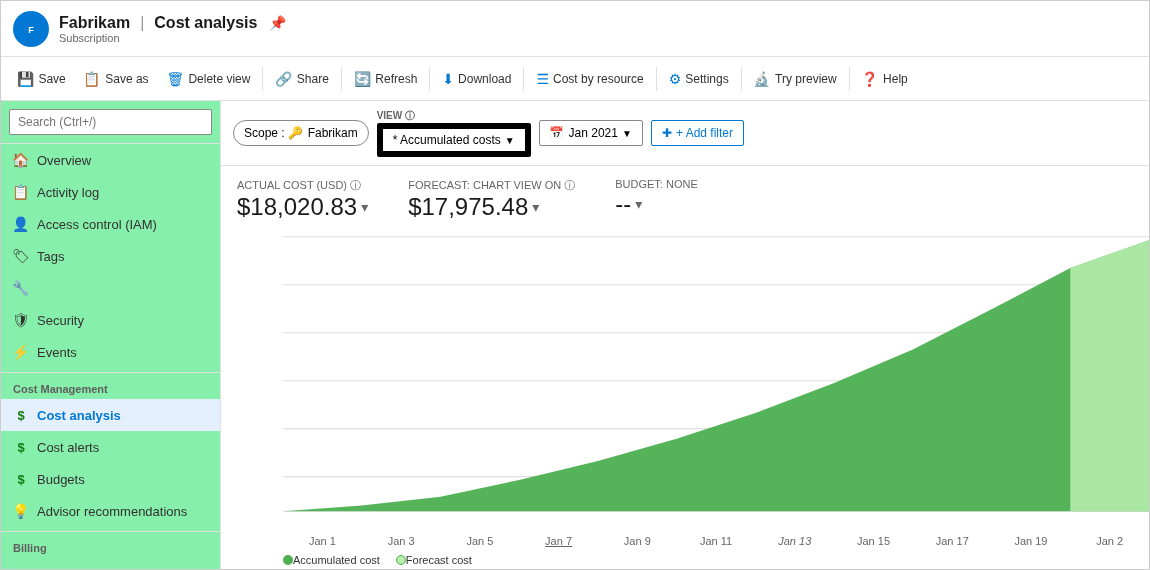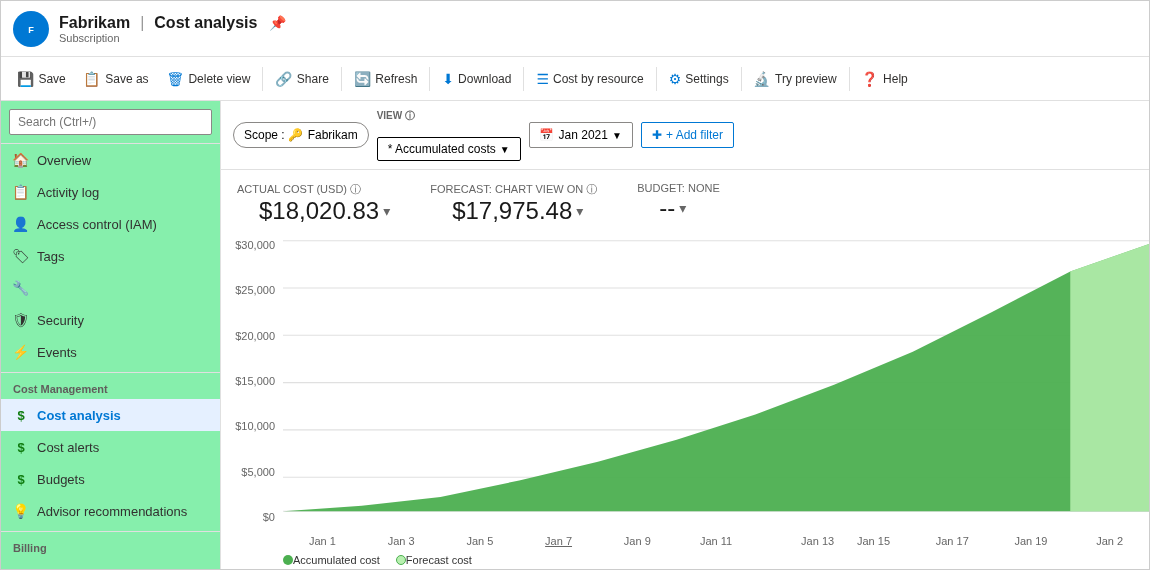--- a/index.html
+++ b/index.html
@@ -34,29 +34,29 @@
     .sidebar-section-label { padding: 10px 12px 4px; font-size: 11px; font-weight: 700; color: #605e5c; text-transform: none; border-top: 1px solid #e0e0e0; margin-top: 4px; }
 
     
     .content { flex: 1; overflow: hidden; display: flex; flex-direction: column; }
 
     
     .controls-bar { display: flex; align-items: center; padding: 8px 12px; gap: 8px; border-bottom: 1px solid #e0e0e0; flex-wrap: nowrap; }
     .scope-btn { display: flex; align-items: center; gap: 4px; padding: 5px 10px; border: 1px solid #8a8886; border-radius: 16px; cursor: pointer; background: #fff; font-size: 12px; }
     .view-group { display: flex; flex-direction: column; }
     .view-label { font-size: 10px; color: #666; font-weight: 600; }
-    .view-btn { display: flex; align-items: center; gap: 4px; padding: 4px 10px; border: 1px solid #000000; border-radius: 2px; cursor: pointer; background: #fff; font-size: 12px; margin-top: 14px; }
+    .view-btn { display: flex; align-items: center; gap: 4px; padding: 4px 10px; border: 6px solid #000000; border-radius: 2px; cursor: pointer; background: #fff; font-size: 12px; }
     .date-btn { display: flex; align-items: center; gap: 4px; padding: 5px 10px; border: 1px solid #8a8886; border-radius: 2px; cursor: pointer; background: #fff; font-size: 12px; }
     .add-filter-btn { display: flex; align-items: center; gap: 4px; padding: 5px 10px; border: 1px solid #0078d4; border-radius: 2px; cursor: pointer; background: #fff; font-size: 12px; color: #0078d4; }
 
     
     .cost-summary { display: flex; gap: 40px; padding: 12px 16px 8px; }
     .cost-item { display: flex; flex-direction: column; }
     .cost-label { font-size: 11px; color: #666; display: flex; align-items: center; gap: 3px; }
-    .cost-value { font-size: 24px; font-weight: 300; color: #1a1a1a; display: flex; align-items: center; gap: 4px; margin-left: 22px; }
+    .cost-value { font-size: 24px; font-weight: 300; color: #1a1a1a; display: flex; align-items: center; gap: 4px; }
     .cost-value .dropdown-arrow { font-size: 14px; color: #666; cursor: pointer; }
 
     
     .chart-area { flex: 1; position: relative; overflow: hidden; padding: 0 0 0 0; }
     .y-label { font-size: 11px; color: #666; text-align: right; padding-right: 8px; }
     .legend-item { display: flex; align-items: center; font-size: 11px; color: #333; }
   </style>
 </head>
 <body>
 
@@ -232,29 +232,20 @@
           <div class="cost-value">
             <span>--</span>
             <span class="dropdown-arrow">▾</span>
           </div>
         </div>
       </div>
 
       <div class="chart-area">
         <div style="position:relative;width:100%;height:100%;">
 
-          <div style="position:absolute;left:0;top:0;bottom:40px;width:62px;display:flex;flex-direction:column;justify-content:space-between;padding:6px 0;">
-            <span class="y-label" style="font-size:11px;color:#666;text-align:right;padding-right:8px;">$30,000</span>
-            <span class="y-label" style="font-size:11px;color:#666;text-align:right;padding-right:8px;">$25,000</span>
-            <span class="y-label" style="font-size:11px;color:#666;text-align:right;padding-right:8px;">$20,000</span>
-            <span class="y-label" style="font-size:11px;color:#666;text-align:right;padding-right:8px;">$15,000</span>
-            <span class="y-label" style="font-size:11px;color:#666;text-align:right;padding-right:8px;">$10,000</span>
-            <span class="y-label" style="font-size:11px;color:#666;text-align:right;padding-right:8px;">$5,000</span>
-            <span class="y-label" style="font-size:11px;color:#666;text-align:right;padding-right:8px;">$0</span>
-          </div>
 
           <div style="position:absolute;left:62px;right:0;top:0;bottom:50px;">
             <svg width="100%" height="100%" viewBox="0 0 880 260" preserveAspectRatio="none">
 
               <line x1="0" y1="7" x2="880" y2="7" stroke="#e0e0e0" stroke-width="1"></line>
               <line x1="0" y1="50" x2="880" y2="50" stroke="#e0e0e0" stroke-width="1"></line>
               <line x1="0" y1="93" x2="880" y2="93" stroke="#e0e0e0" stroke-width="1"></line>
               <line x1="0" y1="136" x2="880" y2="136" stroke="#e0e0e0" stroke-width="1"></line>
               <line x1="0" y1="179" x2="880" y2="179" stroke="#e0e0e0" stroke-width="1"></line>
               <line x1="0" y1="222" x2="880" y2="222" stroke="#e0e0e0" stroke-width="1"></line>
@@ -266,21 +257,21 @@
             </svg>
           </div>
 
           <div style="position:absolute;left:62px;right:0;bottom:18px;height:20px;display:flex;align-items:center;">
             <span style="flex:1;text-align:center;font-size:11px;color:#666;">Jan 1</span>
             <span style="flex:1;text-align:center;font-size:11px;color:#666;">Jan 3</span>
             <span style="flex:1;text-align:center;font-size:11px;color:#666;">Jan 5</span>
             <span style="flex:1;text-align:center;font-size:11px;color:#666;text-decoration:underline;">Jan 7</span>
             <span style="flex:1;text-align:center;font-size:11px;color:#666;">Jan 9</span>
             <span style="flex:1;text-align:center;font-size:11px;color:#666;">Jan 11</span>
-            <span style="flex:1;text-align:right;font-size:11px;color:#666;">Jan 13</span>
+            <span style="flex:1;text-align:center;font-size:11px;color:#666;font-style:italic;">Jan 13</span>
             <span style="flex:1;text-align:center;font-size:11px;color:#666;">Jan 15</span>
             <span style="flex:1;text-align:center;font-size:11px;color:#666;">Jan 17</span>
             <span style="flex:1;text-align:center;font-size:11px;color:#666;">Jan 19</span>
             <span style="flex:1;text-align:center;font-size:11px;color:#666;">Jan 2</span>
           </div>
 
           <div style="position:absolute;bottom:0;left:62px;display:flex;gap:16px;align-items:center;height:18px;">
             <div class="legend-item">
               <span style="width:10px;height:10px;border-radius:50%;background:#4CAF50;display:inline-block;"></span>
               <span style="font-size:11px;color:#333;">Accumulated cost</span>

